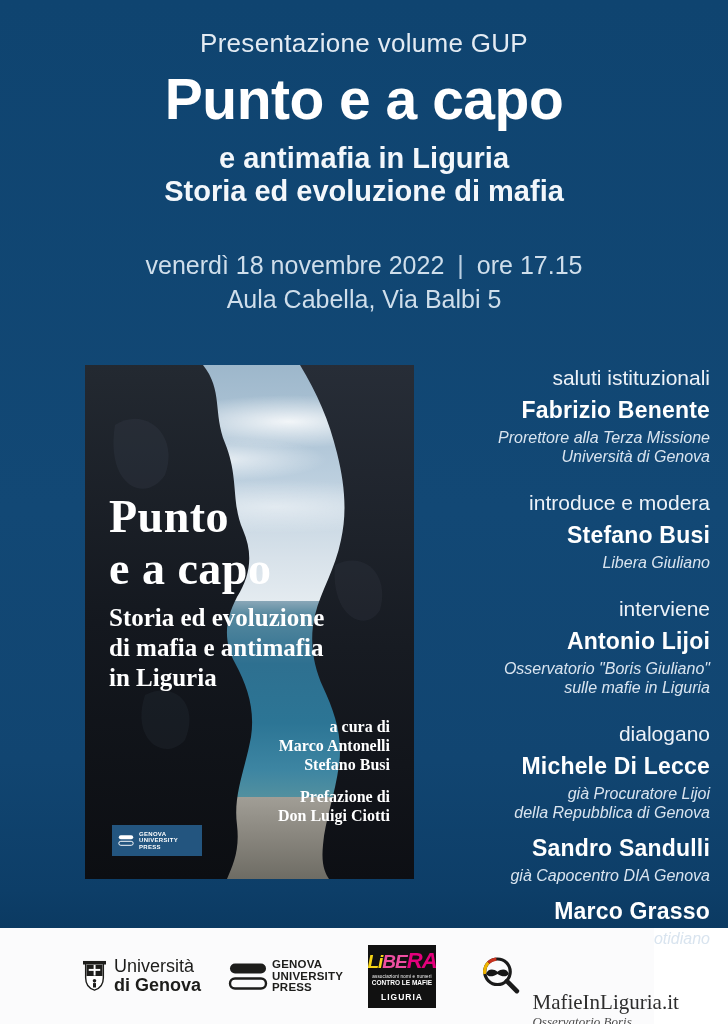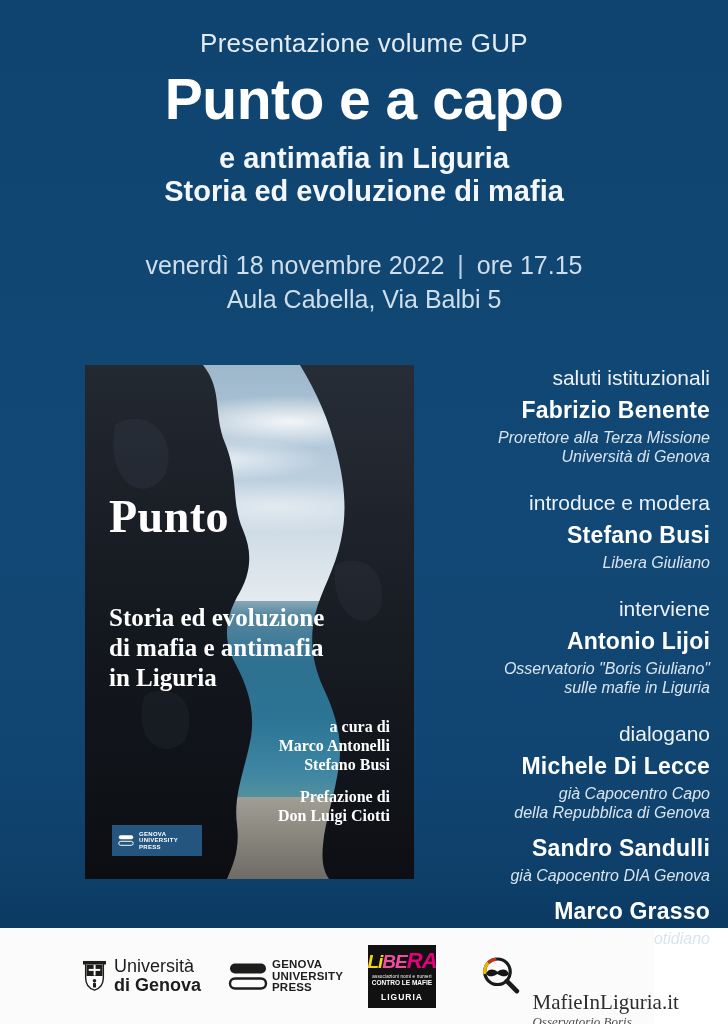--- a/index.html
+++ b/index.html
@@ -113,20 +113,21 @@
            C155,485 148,500 142,514 L0,514 Z"></path>
       <path fill="url(#rockR)" d="M329,0 L215,0 C232,28 244,55 252,88 C260,120 262,148 256,175 C250,205 236,225 230,250
            C224,275 228,300 238,322 C250,348 258,372 254,400 C250,430 240,455 238,480
            C236,500 240,508 244,514 L329,514 Z"></path>
       <path fill="#39424e" opacity="0.28" d="M30,60 C60,40 95,70 80,110 C60,140 20,120 30,60 Z"></path>
       <path fill="#39424e" opacity="0.22" d="M250,200 C280,185 305,210 295,245 C280,270 245,250 250,200 Z"></path>
       <path fill="#39424e" opacity="0.18" d="M60,330 C90,315 115,340 100,375 C80,398 45,375 60,330 Z"></path>
     </svg>
     <div class="cover-title">
       <div>Punto</div>
+      <div>e a capo</div>
     </div>
     <div class="cover-sub">
       <div>Storia ed evoluzione</div>
       <div>di mafia e antimafia</div>
       <div>in Liguria</div>
     </div>
     <div class="cover-credits">
       <div>a cura di</div>
       <div>Marco Antonelli</div>
       <div>Stefano Busi</div>
@@ -172,21 +173,21 @@
         <div class="prog-name">Antonio Lijoi</div>
         <div class="prog-desc">Osservatorio "Boris Giuliano"</div>
         <div class="prog-desc">sulle mafie in Liguria</div>
       </div>
     </div>
 
     <div class="prog-section">
       <div class="prog-label">dialogano</div>
       <div class="prog-speaker">
         <div class="prog-name">Michele Di Lecce</div>
-        <div class="prog-desc">già Capocentro Capo</div>
+        <div class="prog-desc">già Procuratore Lijoi</div>
         <div class="prog-desc">della Repubblica di Genova</div>
       </div>
       <div class="prog-speaker">
         <div class="prog-name">Sandro Sandulli</div>
         <div class="prog-desc">già Capocentro DIA Genova</div>
       </div>
       <div class="prog-speaker">
         <div class="prog-name">Marco Grasso</div>
         <div class="prog-desc">giornalista de Il Fatto Quotidiano</div>
       </div>

